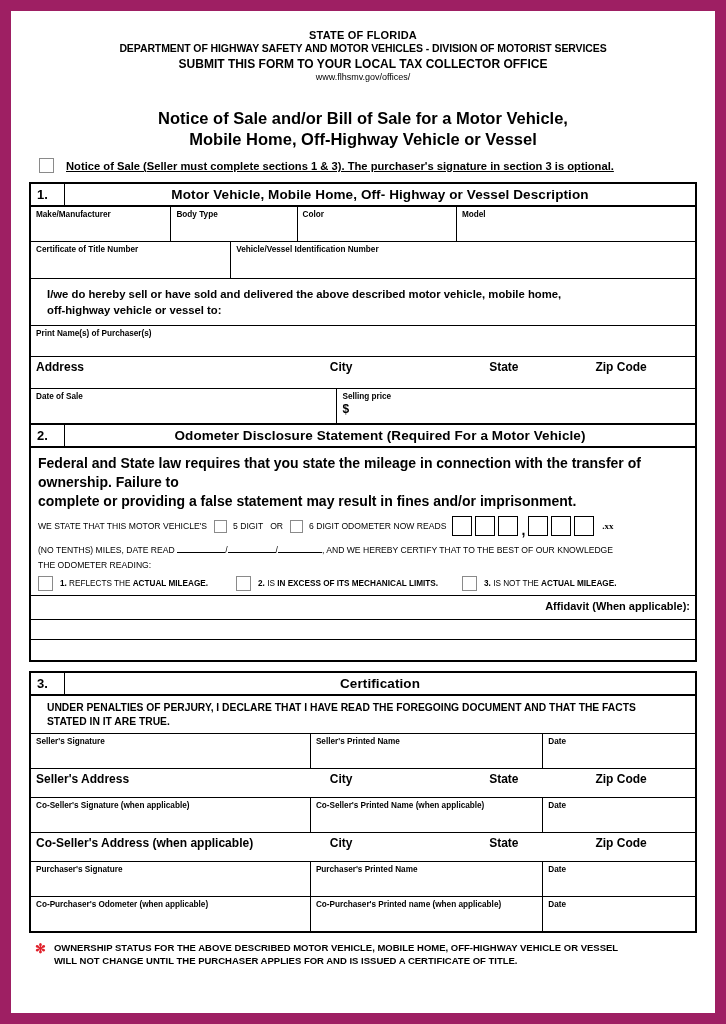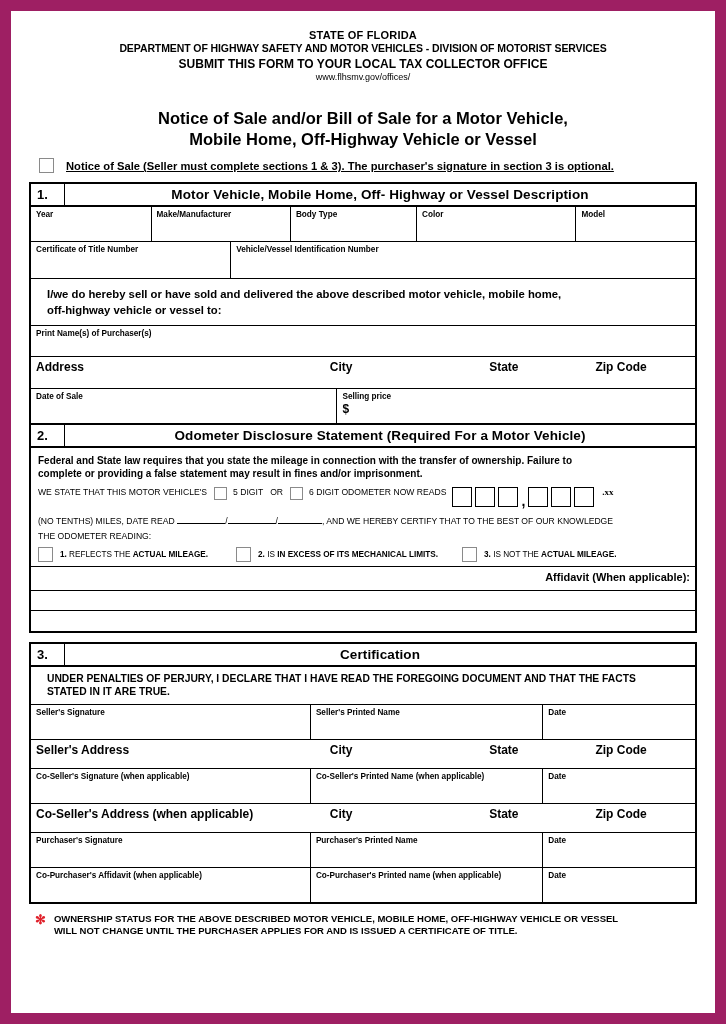--- a/index.html
+++ b/index.html
@@ -68,22 +68,22 @@
   
   .inline-row { position:relative; border-bottom:1.5px solid #000; height:32px; }
   .inline-row .lb {
     position:absolute; top:3px; font-size:12px; font-weight:bold;
   }
 
   .sellnote { padding:8px 5px 7px 16px; font-size:11.3px; font-weight:bold; line-height:1.35; border-bottom:1.5px solid #000;}
 
   
   .s2body { padding:6px 6px 4px 7px; border-bottom:1.5px solid #000; }
-  .s2lead { font-size:10px; font-weight:bold; line-height:1.35; }
-  .s2line { display:flex; font-size:8.6px; margin-top:6px; flex-wrap:nowrap; }
+  .s2lead { font-size:14px; font-weight:bold; line-height:1.35; }
+  .s2line { display:flex; align-items:center; font-size:8.6px; margin-top:6px; flex-wrap:nowrap; }
   .s2line .tx { white-space:nowrap; }
   .odo-boxes { display:flex; align-items:center; margin-left:6px; }
   .odo-b { width:20px; height:20px; border:1.4px solid #000; background:#fff; margin-right:3px; }
   .comma { font-size:14px; font-weight:bold; margin:0 3px 0 0; line-height:12px; position:relative; top:4px; }
   .xx { font-size:9px; font-weight:bold; margin-left:5px; font-family:"Liberation Serif", serif; }
   .ul { display:inline-block; border-bottom:1.2px solid #000; height:10px; }
   .u1 { width:48px; } .u2 { width:48px; } .u3 { width:44px; }
   .s2read { font-size:8.6px; margin-top:7px; }
   .cbrow { display:flex; align-items:center; margin-top:6px; }
   .cbitem { display:flex; align-items:center; }
@@ -124,21 +124,20 @@
     <div class="optlbl">Notice of Sale (Seller must complete sections 1 &amp; 3).  The purchaser's signature in section 3 is optional.</div>
   </div>
 
   <div class="ftable gap">
     <div class="bandrow">
       <div class="bandnum">1.</div>
       <div class="bandttl">Motor Vehicle, Mobile Home, Off- Highway or Vessel Description</div>
     </div>
 
     <div class="row">
-      <div class="cell h34" style="width:18%"><span>Year</span></div>
       <div class="cell h34" style="width:21%"><span>Make/Manufacturer</span></div>
       <div class="cell h34" style="width:19%"><span>Body Type</span></div>
       <div class="cell h34" style="width:24%"><span>Color</span></div>
       <div class="cell h34" style="width:18%"><span>Model</span></div>
     </div>
 
     <div class="row">
       <div class="cell h36" style="width:30%"><span>Certificate of Title Number</span></div>
       <div class="cell h36" style="width:70%"><span>Vehicle/Vessel Identification Number</span></div>
     </div>
@@ -266,21 +265,21 @@
       <span class="lb" style="left:85%">Zip Code</span>
     </div>
 
     <div class="row">
       <div class="cell h34" style="width:42%"><span>Purchaser's Signature</span></div>
       <div class="cell h34" style="width:35%"><span>Purchaser's Printed Name</span></div>
       <div class="cell h34" style="width:23%"><span>Date</span></div>
     </div>
 
     <div class="row">
-      <div class="cell h34" style="width:42%"><span>Co-Purchaser's Affidavit (when applicable)</span></div>
+      <div class="cell h34" style="width:42%"><span>Co-Purchaser's Odometer (when applicable)</span></div>
       <div class="cell h34" style="width:35%"><span>Co-Purchaser's Printed name (when applicable)</span></div>
       <div class="cell h34" style="width:23%"><span>Date</span></div>
     </div>
   </div>
 
   <div class="footer">
     <span class="star">✻</span>
     <span class="ftxt">
       <span style="display:block">OWNERSHIP STATUS FOR THE ABOVE DESCRIBED MOTOR VEHICLE, MOBILE HOME, OFF-HIGHWAY VEHICLE OR VESSEL</span>
       <span style="display:block">WILL NOT CHANGE UNTIL THE PURCHASER APPLIES FOR AND IS ISSUED A CERTIFICATE OF TITLE.</span>

